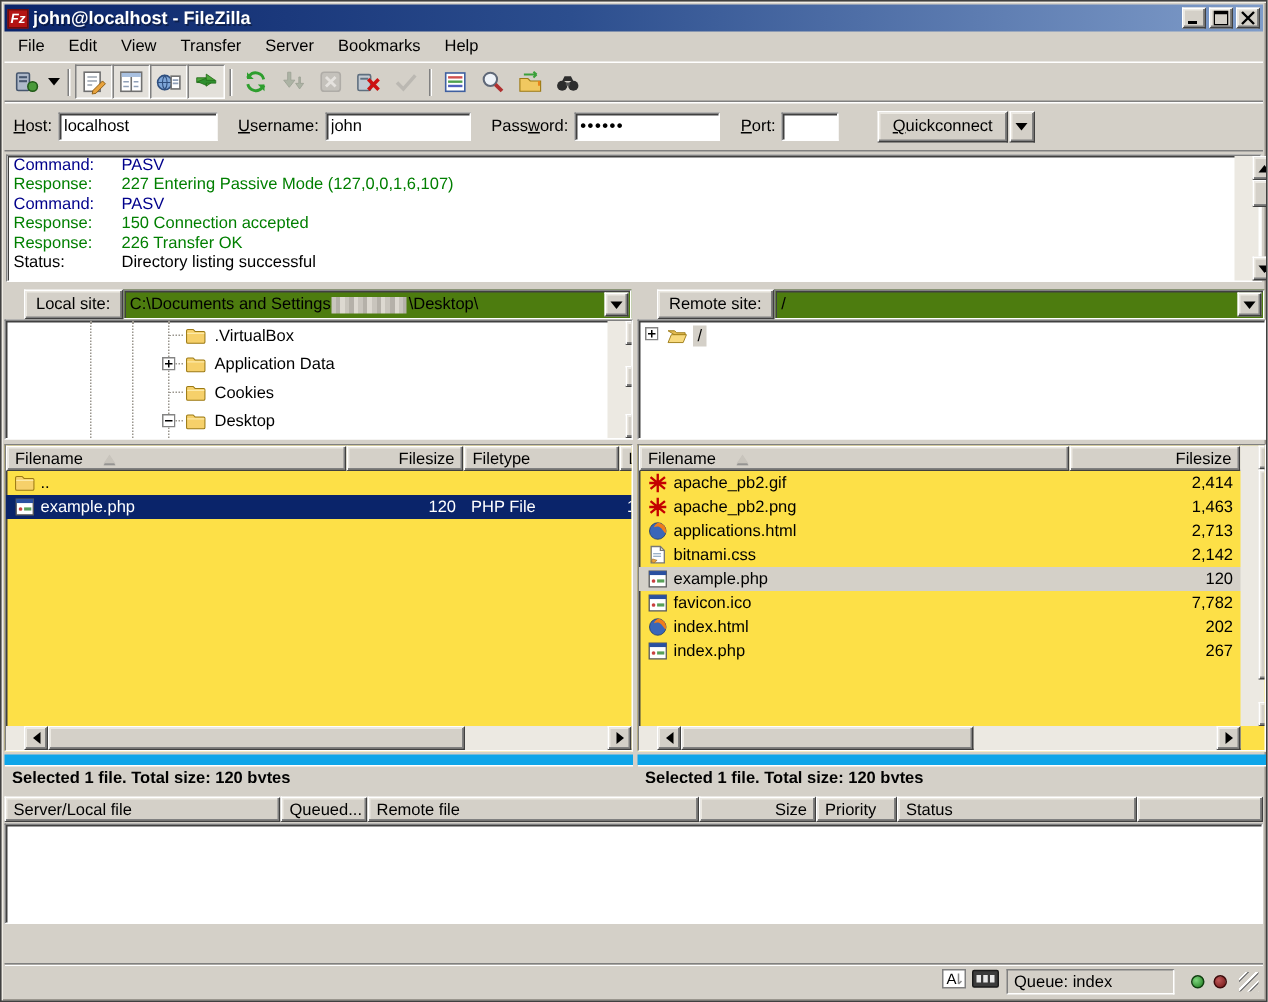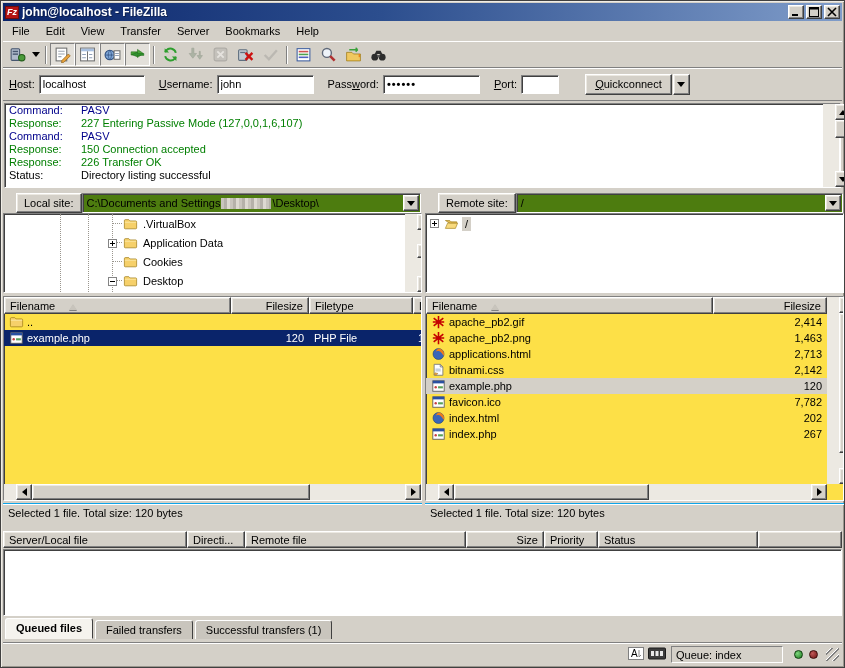--- a/index.html
+++ b/index.html
@@ -84,21 +84,21 @@
   .hdr-cell.grow{flex:1 1 auto;}
   .sort-asc{display:inline-block;margin-left:14px;width:0;height:0;
     border-left:4px solid transparent;border-right:4px solid transparent;border-bottom:6px solid #c8c4bc;
     filter:drop-shadow(0 1px 0 #808080);}
   .file-row{display:flex;height:16px;align-items:center;white-space:nowrap;}
   .file-row.sel-active{background:#0a246a;color:#fff;}
   .file-row.sel-inactive{background:#d4d0c8;}
   .cell{padding:0 5px;overflow:hidden;flex:0 0 auto;display:flex;align-items:center;gap:3px;}
   .cell.num{justify-content:flex-end;}
   .pane-status{position:absolute;top:313px;left:0;right:0;height:19px;padding:3px 5px 0;
-    border-top:1px solid #0ea5e9;box-shadow:inset 0 1px 0 #fff;white-space:nowrap;overflow:hidden;}
+    border-top:7px solid #0ea5e9;box-shadow:inset 0 1px 0 #fff;white-space:nowrap;overflow:hidden;font-weight:bold;}
   
   .queue-hdr{position:absolute;top:530px;left:2px;right:2px;height:18px;display:flex;}
   .queue-body{position:absolute;top:548px;left:2px;right:2px;height:67px;background:#fff;
     border:1px solid;border-color:#808080 #fff #fff #808080;box-shadow:inset 1px 1px 0 #404040;}
   .tabs{position:absolute;top:616px;left:4px;height:22px;display:flex;align-items:flex-end;}
   .tab{height:19px;padding:3px 10px 0;margin-right:2px;background:#c9c5bd;
     border:1px solid;border-color:#fff #404040 #404040 #fff;border-bottom:none;border-radius:3px 3px 0 0;white-space:nowrap;}
   .tab.active{height:21px;background:#f5f3ee;font-weight:bold;border-bottom:1px solid #f5f3ee;}
   
   .statusbar{position:absolute;left:2px;right:2px;bottom:2px;height:23px;
@@ -642,33 +642,28 @@
             <span class="tri tri-down"></span>
           </div>
           <div class="sb-thumb-v raised" style="top: 16px; height: 140px;"></div>
         </div>
       </div>
     <div class="pane-status">Selected 1 file. Total size: 120 bytes</div>
   </div>
 
   <div class="queue-hdr" id="queue-hdr">
       <div class="hdr-cell" style="width: 184px;">Server/Local file</div>
-      <div class="hdr-cell" style="width: 58px;">Directi...</div>
+      <div class="hdr-cell" style="width: 58px;">Queued...</div>
       <div class="hdr-cell" style="width: 221px;">Remote file</div>
       <div class="hdr-cell" style="width: 78px; text-align: right;">Size</div>
       <div class="hdr-cell" style="width: 54px;">Priority</div>
       <div class="hdr-cell" style="width: 160px;">Status</div>
       <div class="hdr-cell grow"></div>
     </div>
   <div class="queue-body"></div>
-  <div class="tabs" id="queue-tabs">
-      <span class="tab active">Queued files</span>
-      <span class="tab">Failed transfers</span>
-      <span class="tab">Successful transfers (1)</span>
-    </div>
 
   <div class="statusbar">
     <span id="statusbar-icons" style="display: flex; align-items: center; gap: 4px;">
         <span><span class="icon">
             <svg width="16" height="15" viewBox="0 0 16 15">
               <rect x="0.5" y="1.5" width="15" height="12" fill="#fff" stroke="#808080"></rect>
               <text x="3" y="11" font-size="10" font-family="Liberation Sans,sans-serif" fill="#000">A</text>
               <path d="M11 4v7M11 11l2-2" stroke="#888" stroke-width="1"></path>
             </svg>
           </span></span>

